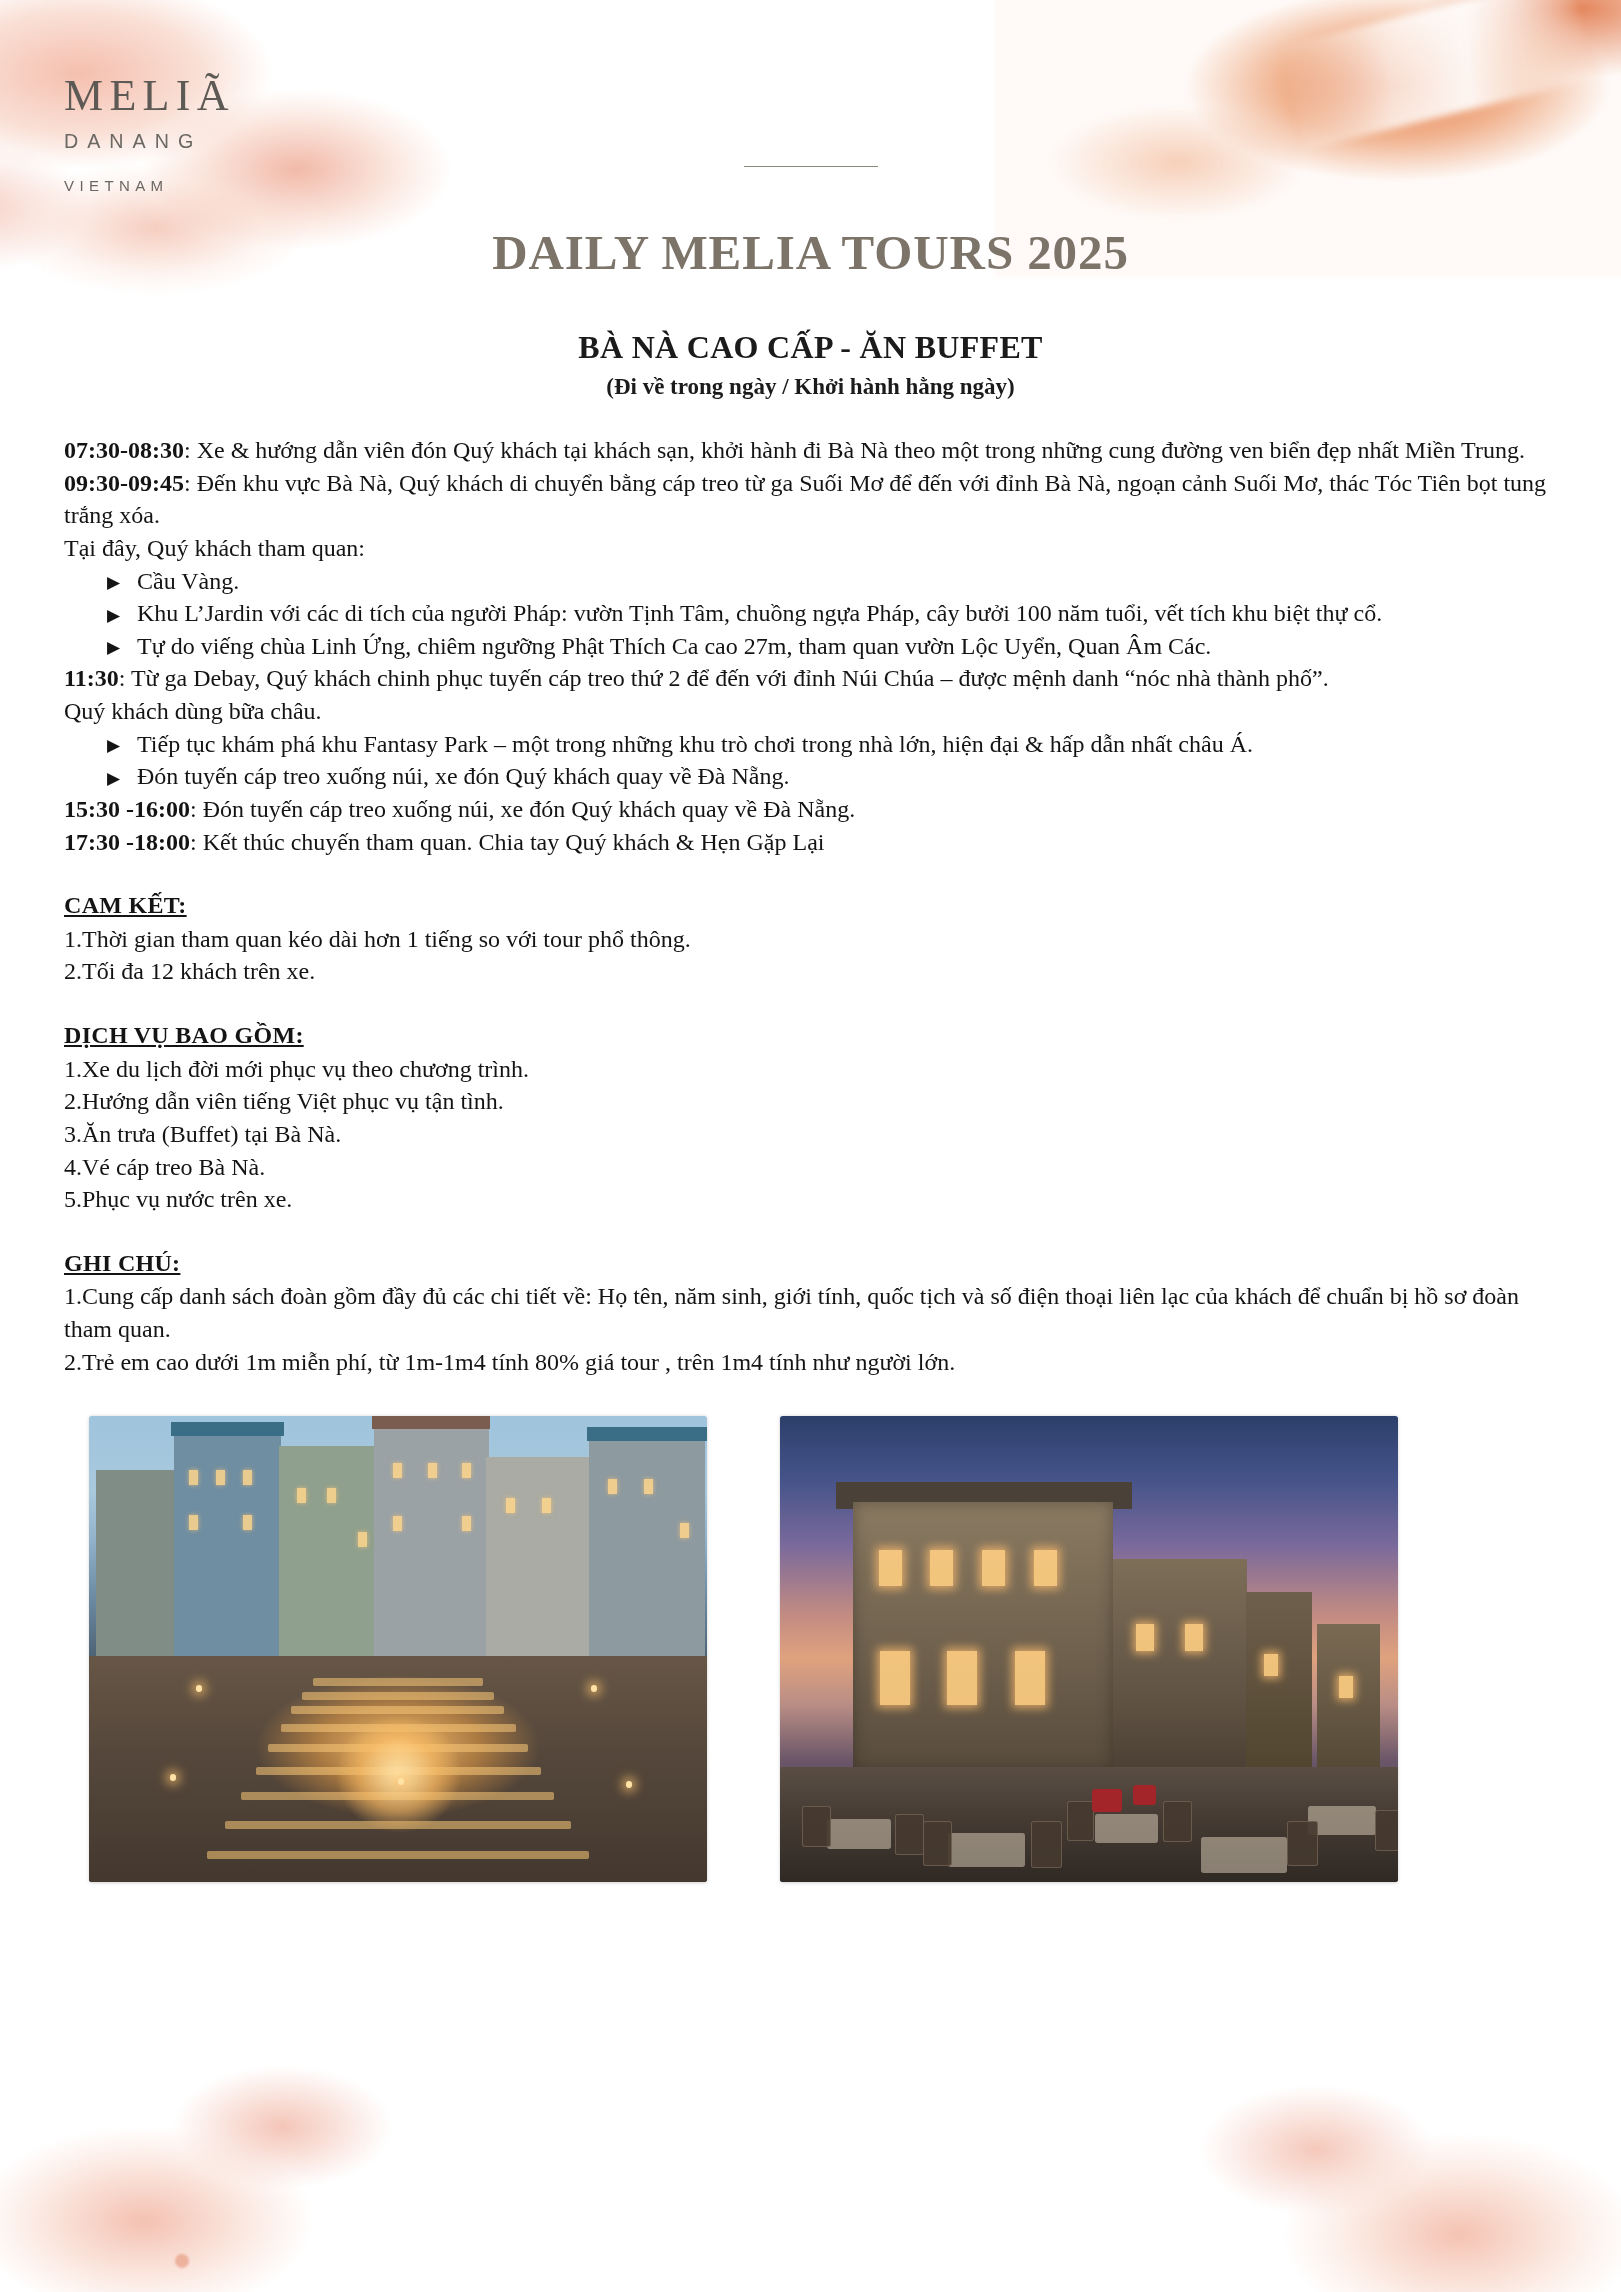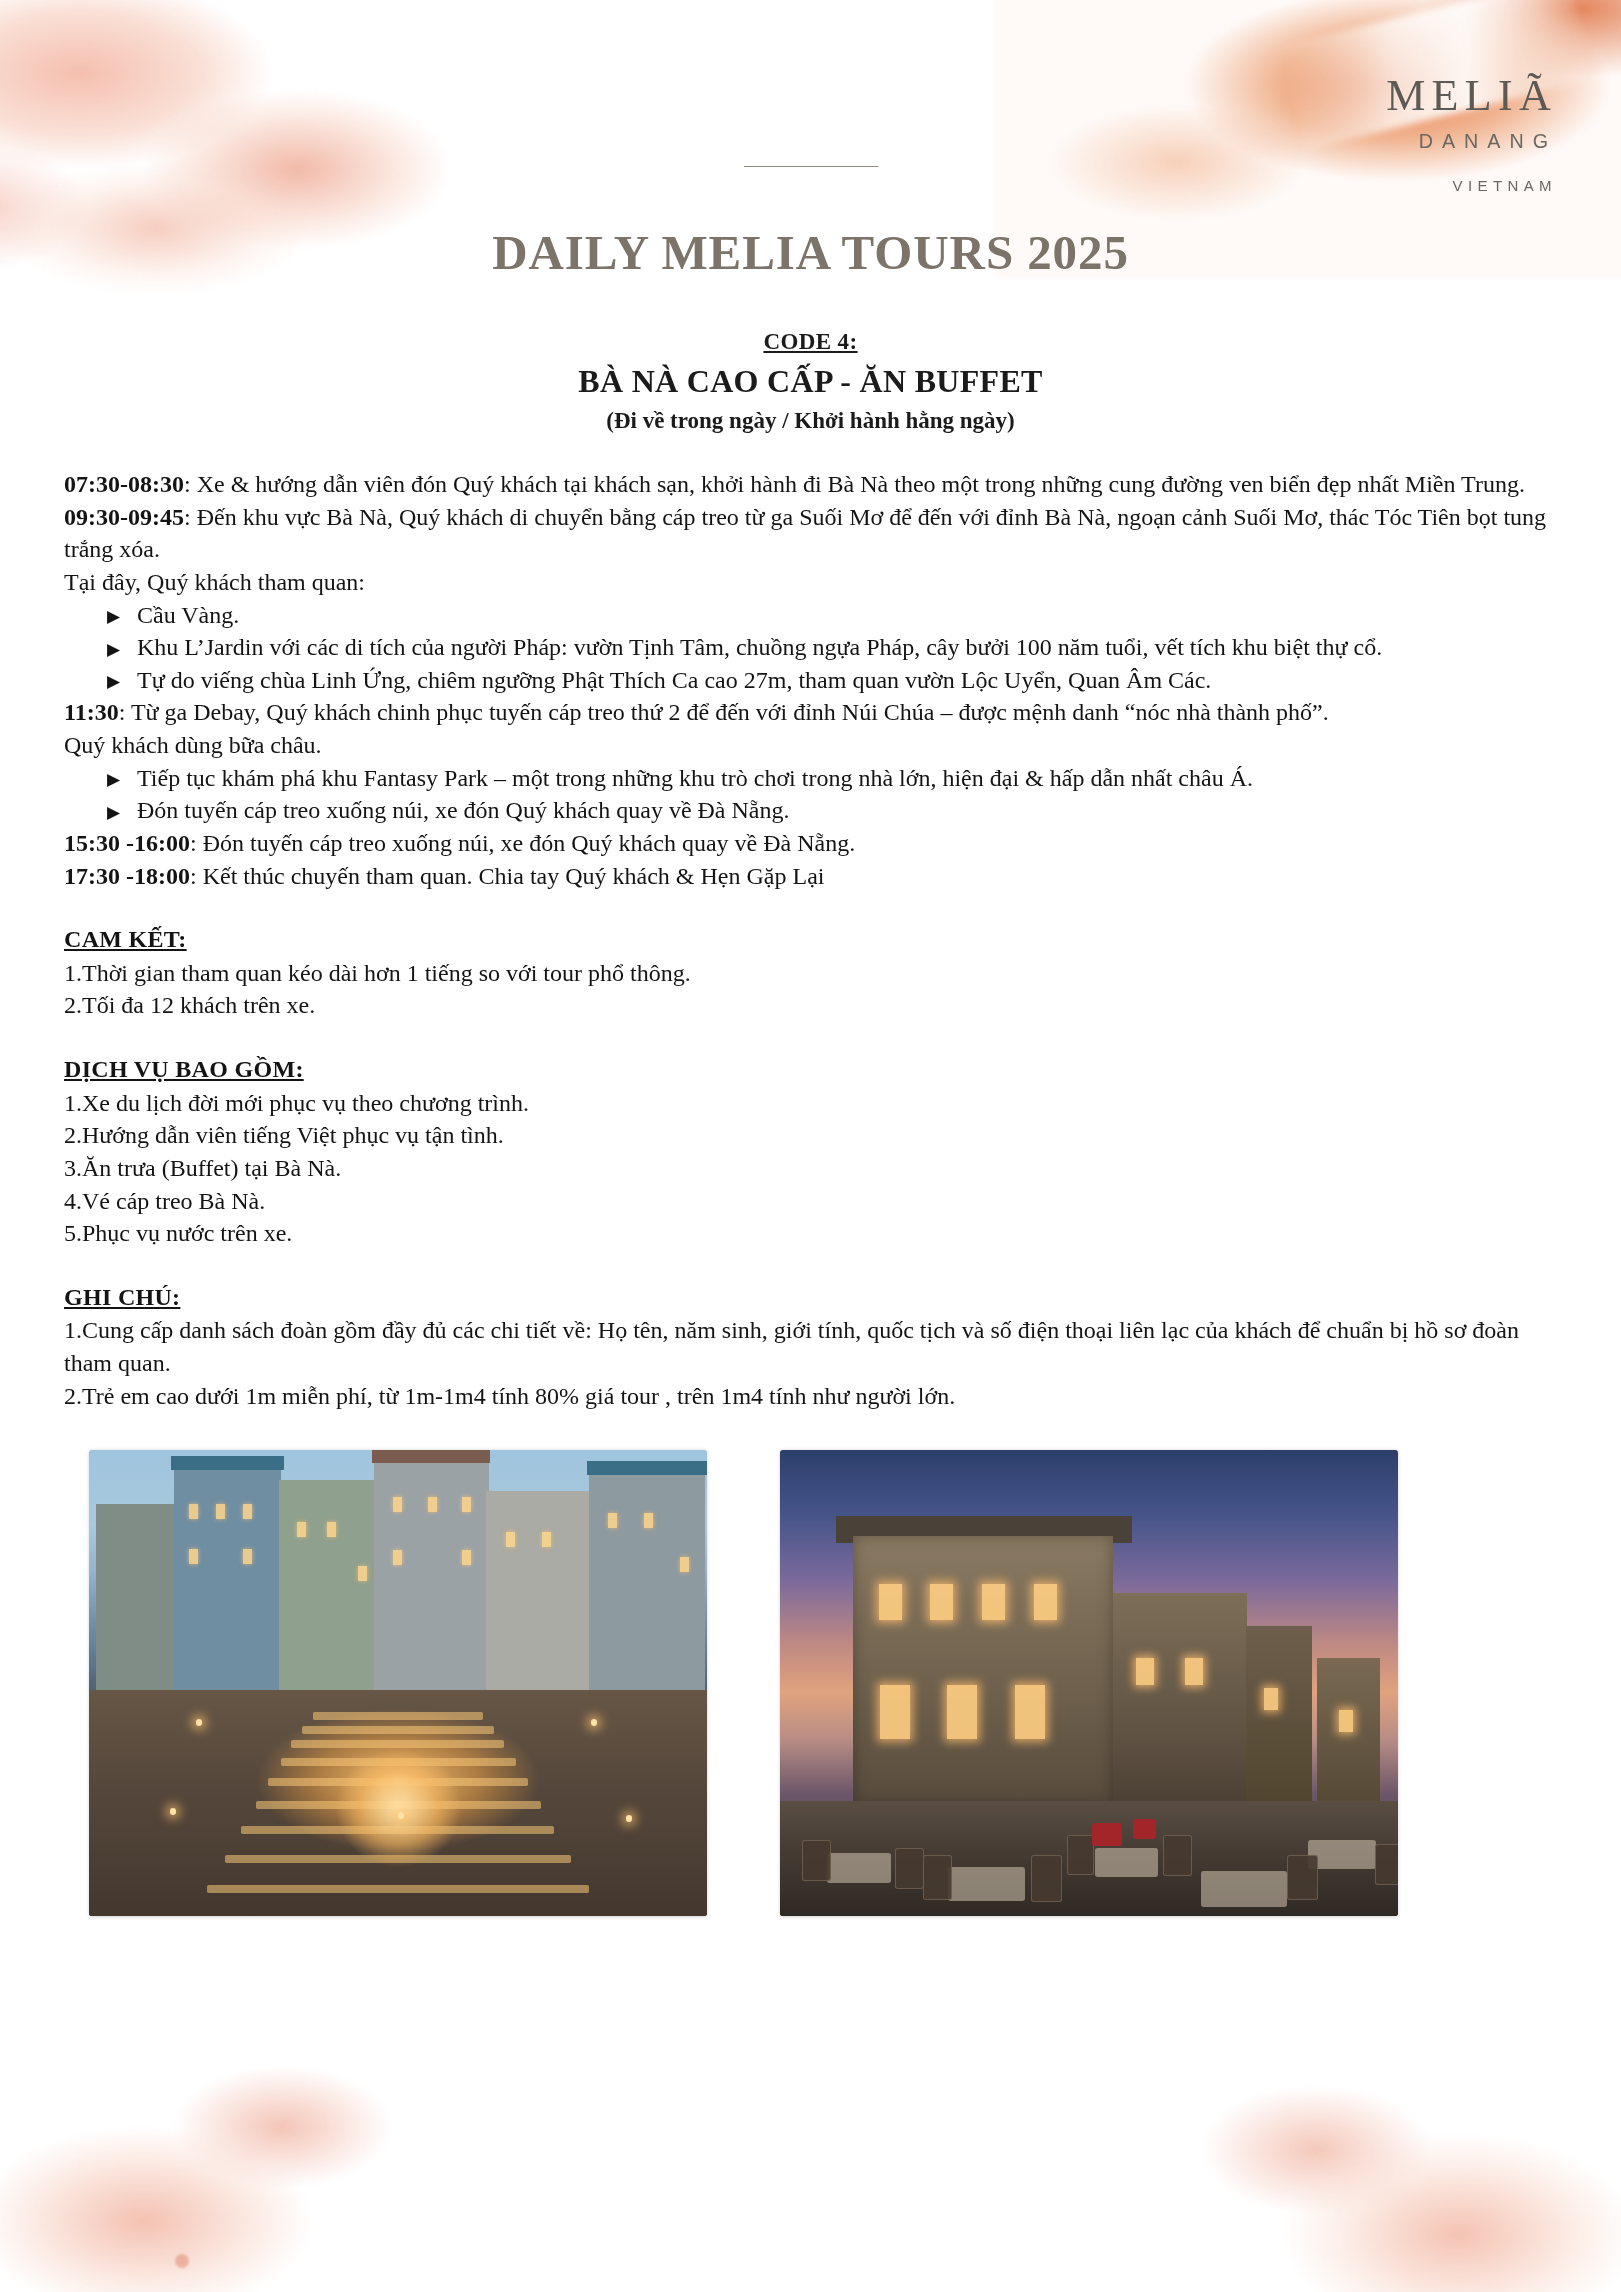--- a/index.html
+++ b/index.html
@@ -81,21 +81,21 @@
   .page {
     position: relative;
     z-index: 2;
     padding: 0 64px;
     box-sizing: border-box;
     width: 1621px;
   }
 
   
   .logo-block {
-    text-align: right;
+    text-align: left;
     padding-top: 70px;
   }
   .logo-melia {
     font-family: "Liberation Serif", serif;
     font-size: 44px;
     letter-spacing: 6.3px;
     color: #5d5a55;
     font-weight: 400;
   }
   .logo-danang {
@@ -353,21 +353,20 @@
   <div class="logo-block">
     <div class="logo-melia">MELIÃ</div>
     <div class="logo-danang">DANANG</div>
     <div class="logo-rule"></div>
     <div class="logo-vietnam">VIETNAM</div>
   </div>
 
   <div class="doc-title">DAILY MELIA TOURS 2025</div>
 
   <div class="code-head">
-    <div class="code-line1">CODE 4:</div>
     <div class="code-line2">BÀ NÀ CAO CẤP - ĂN BUFFET</div>
     <div class="code-line3">(Đi về trong ngày / Khởi hành hằng ngày)</div>
   </div>
 
   <div class="body-text" id="itinerary">
       <p class="para"><b>07:30-08:30</b><span>: Xe &amp; hướng dẫn viên đón Quý khách tại khách sạn, khởi hành đi Bà Nà theo một trong những cung đường ven biển đẹp nhất Miền Trung.</span></p>
       <p class="para"><b>09:30-09:45</b><span>: Đến khu vực Bà Nà, Quý khách di chuyển bằng cáp treo từ ga Suối Mơ để đến với đỉnh Bà Nà, ngoạn cảnh Suối Mơ, thác Tóc Tiên bọt tung trắng xóa.</span></p>
       <p class="para">Tại đây, Quý khách tham quan:</p>
       <p class="bullet"><span class="arrow">▶</span><span>Cầu Vàng.</span></p>
       <p class="bullet"><span class="arrow">▶</span><span>Khu L’Jardin với các di tích của người Pháp: vườn Tịnh Tâm, chuồng ngựa Pháp, cây bưởi 100 năm tuổi, vết tích khu biệt thự cổ.</span></p>

